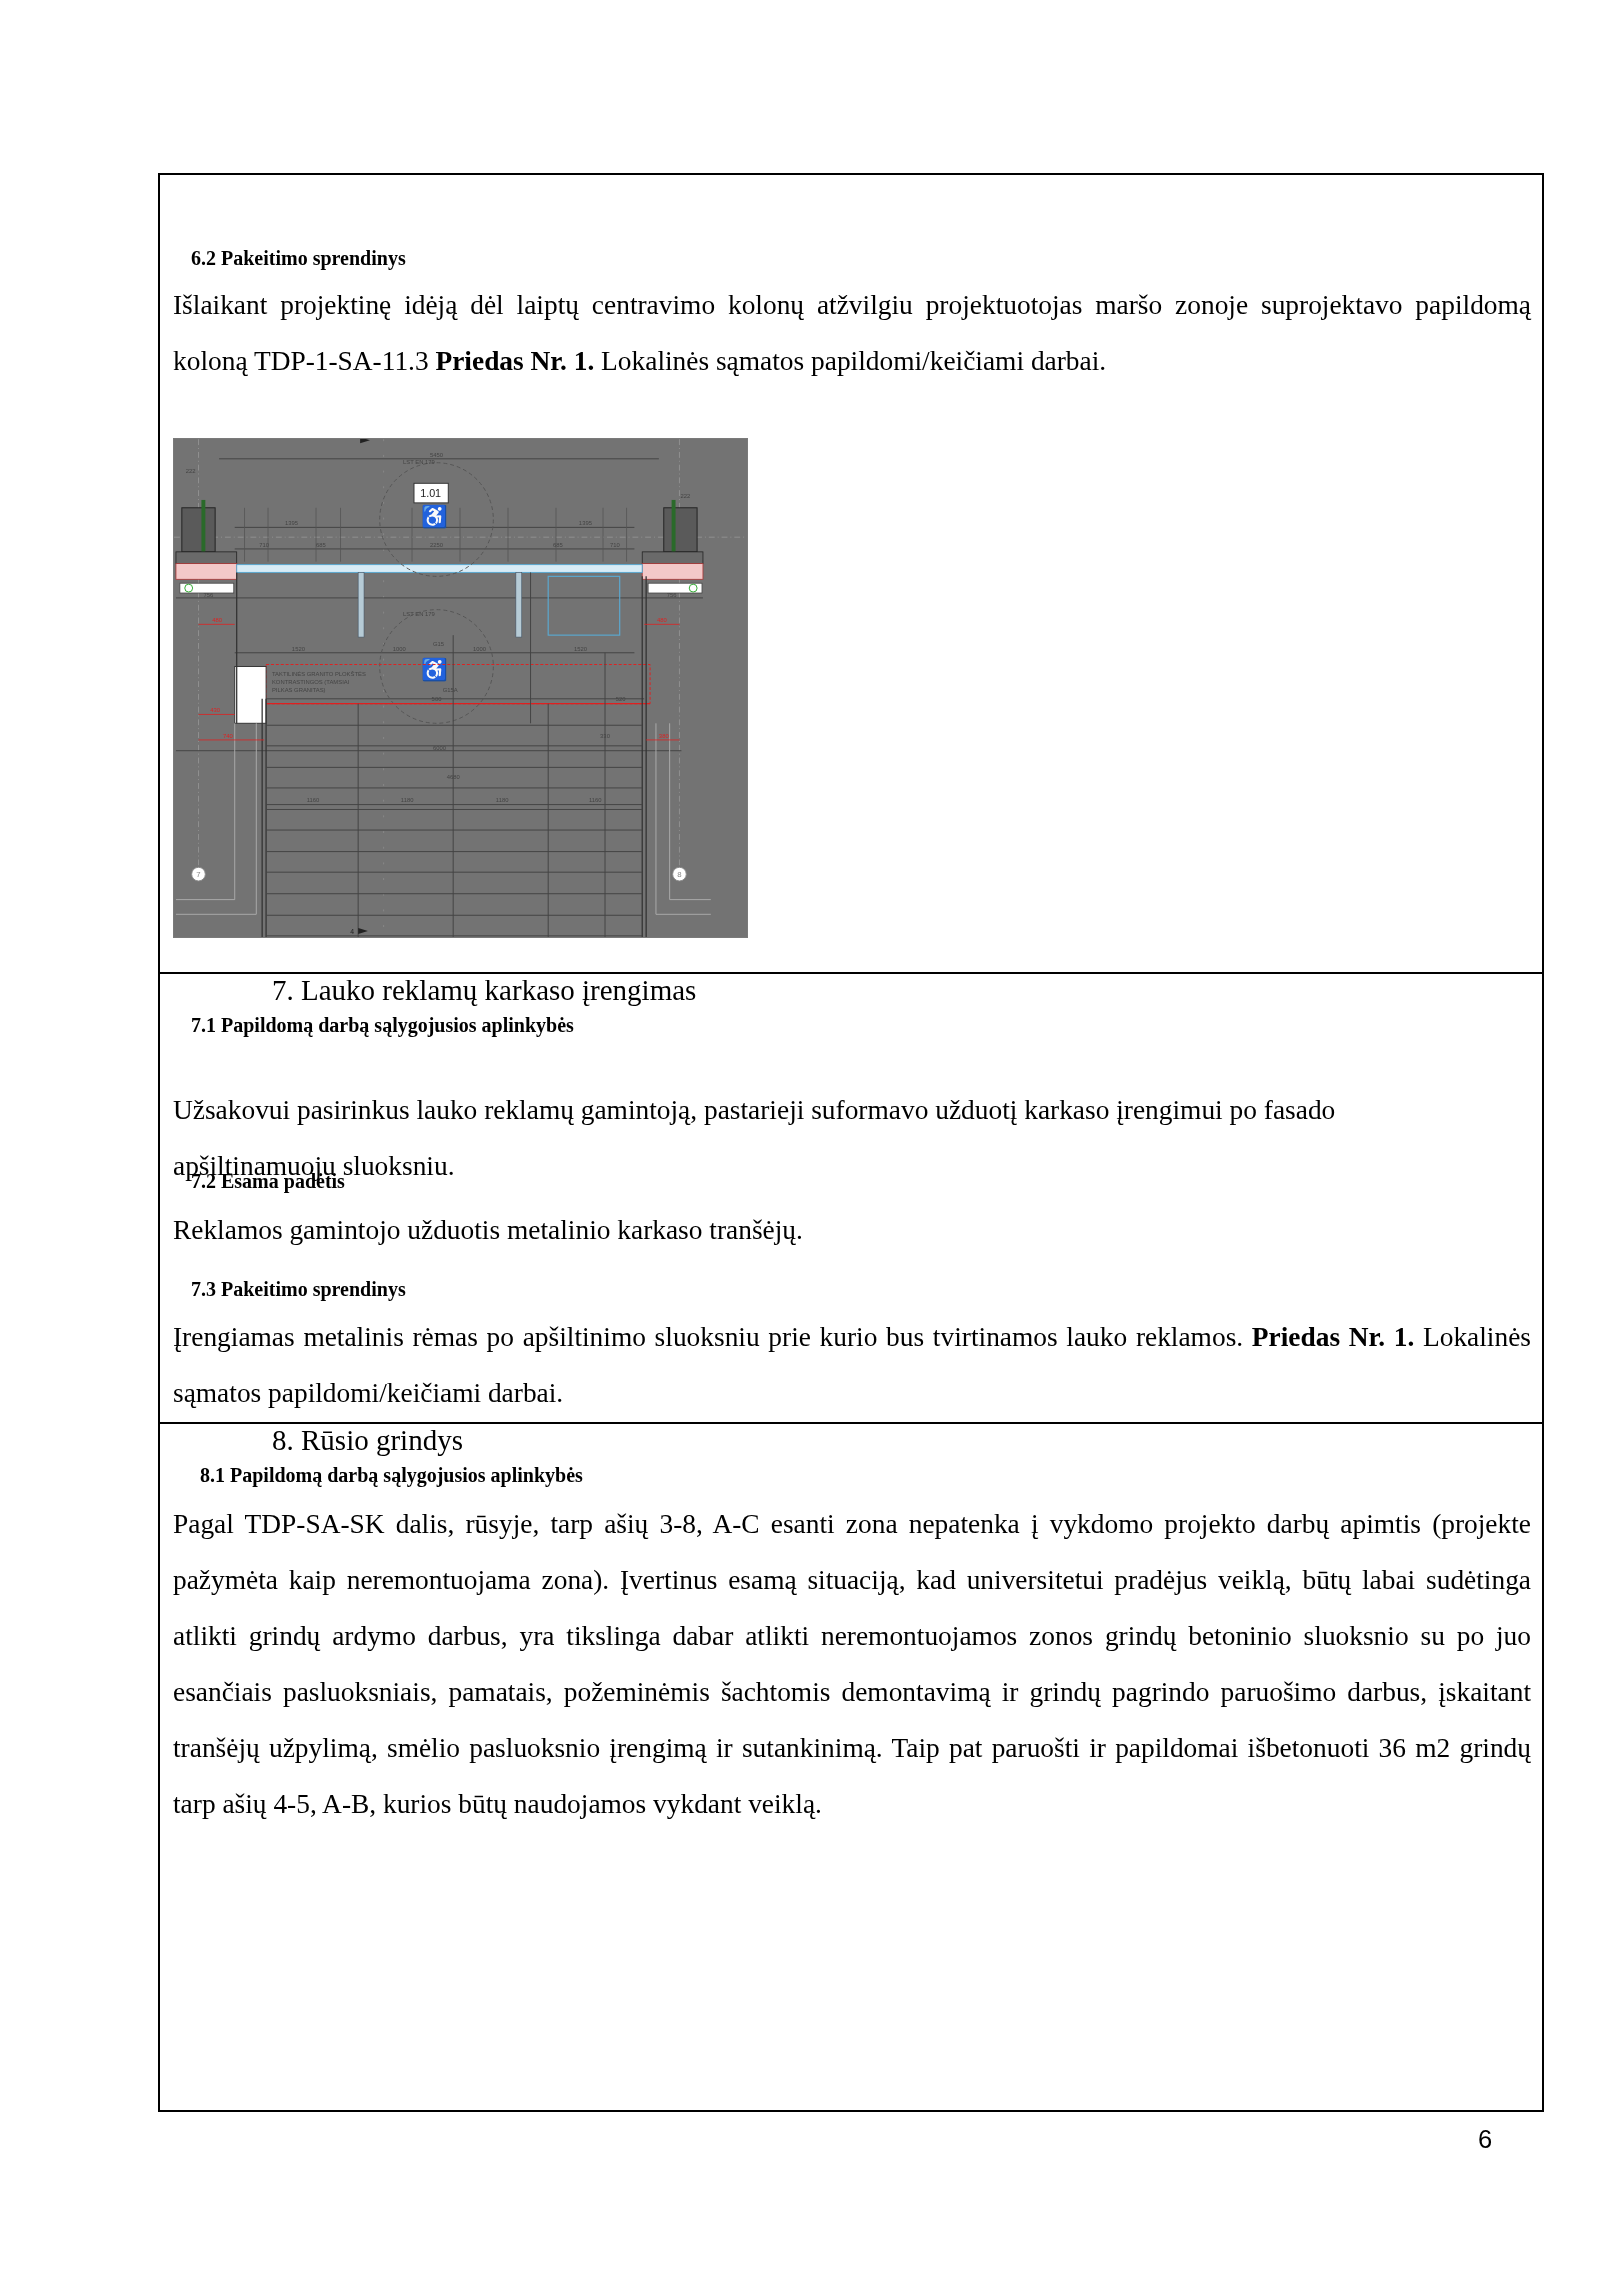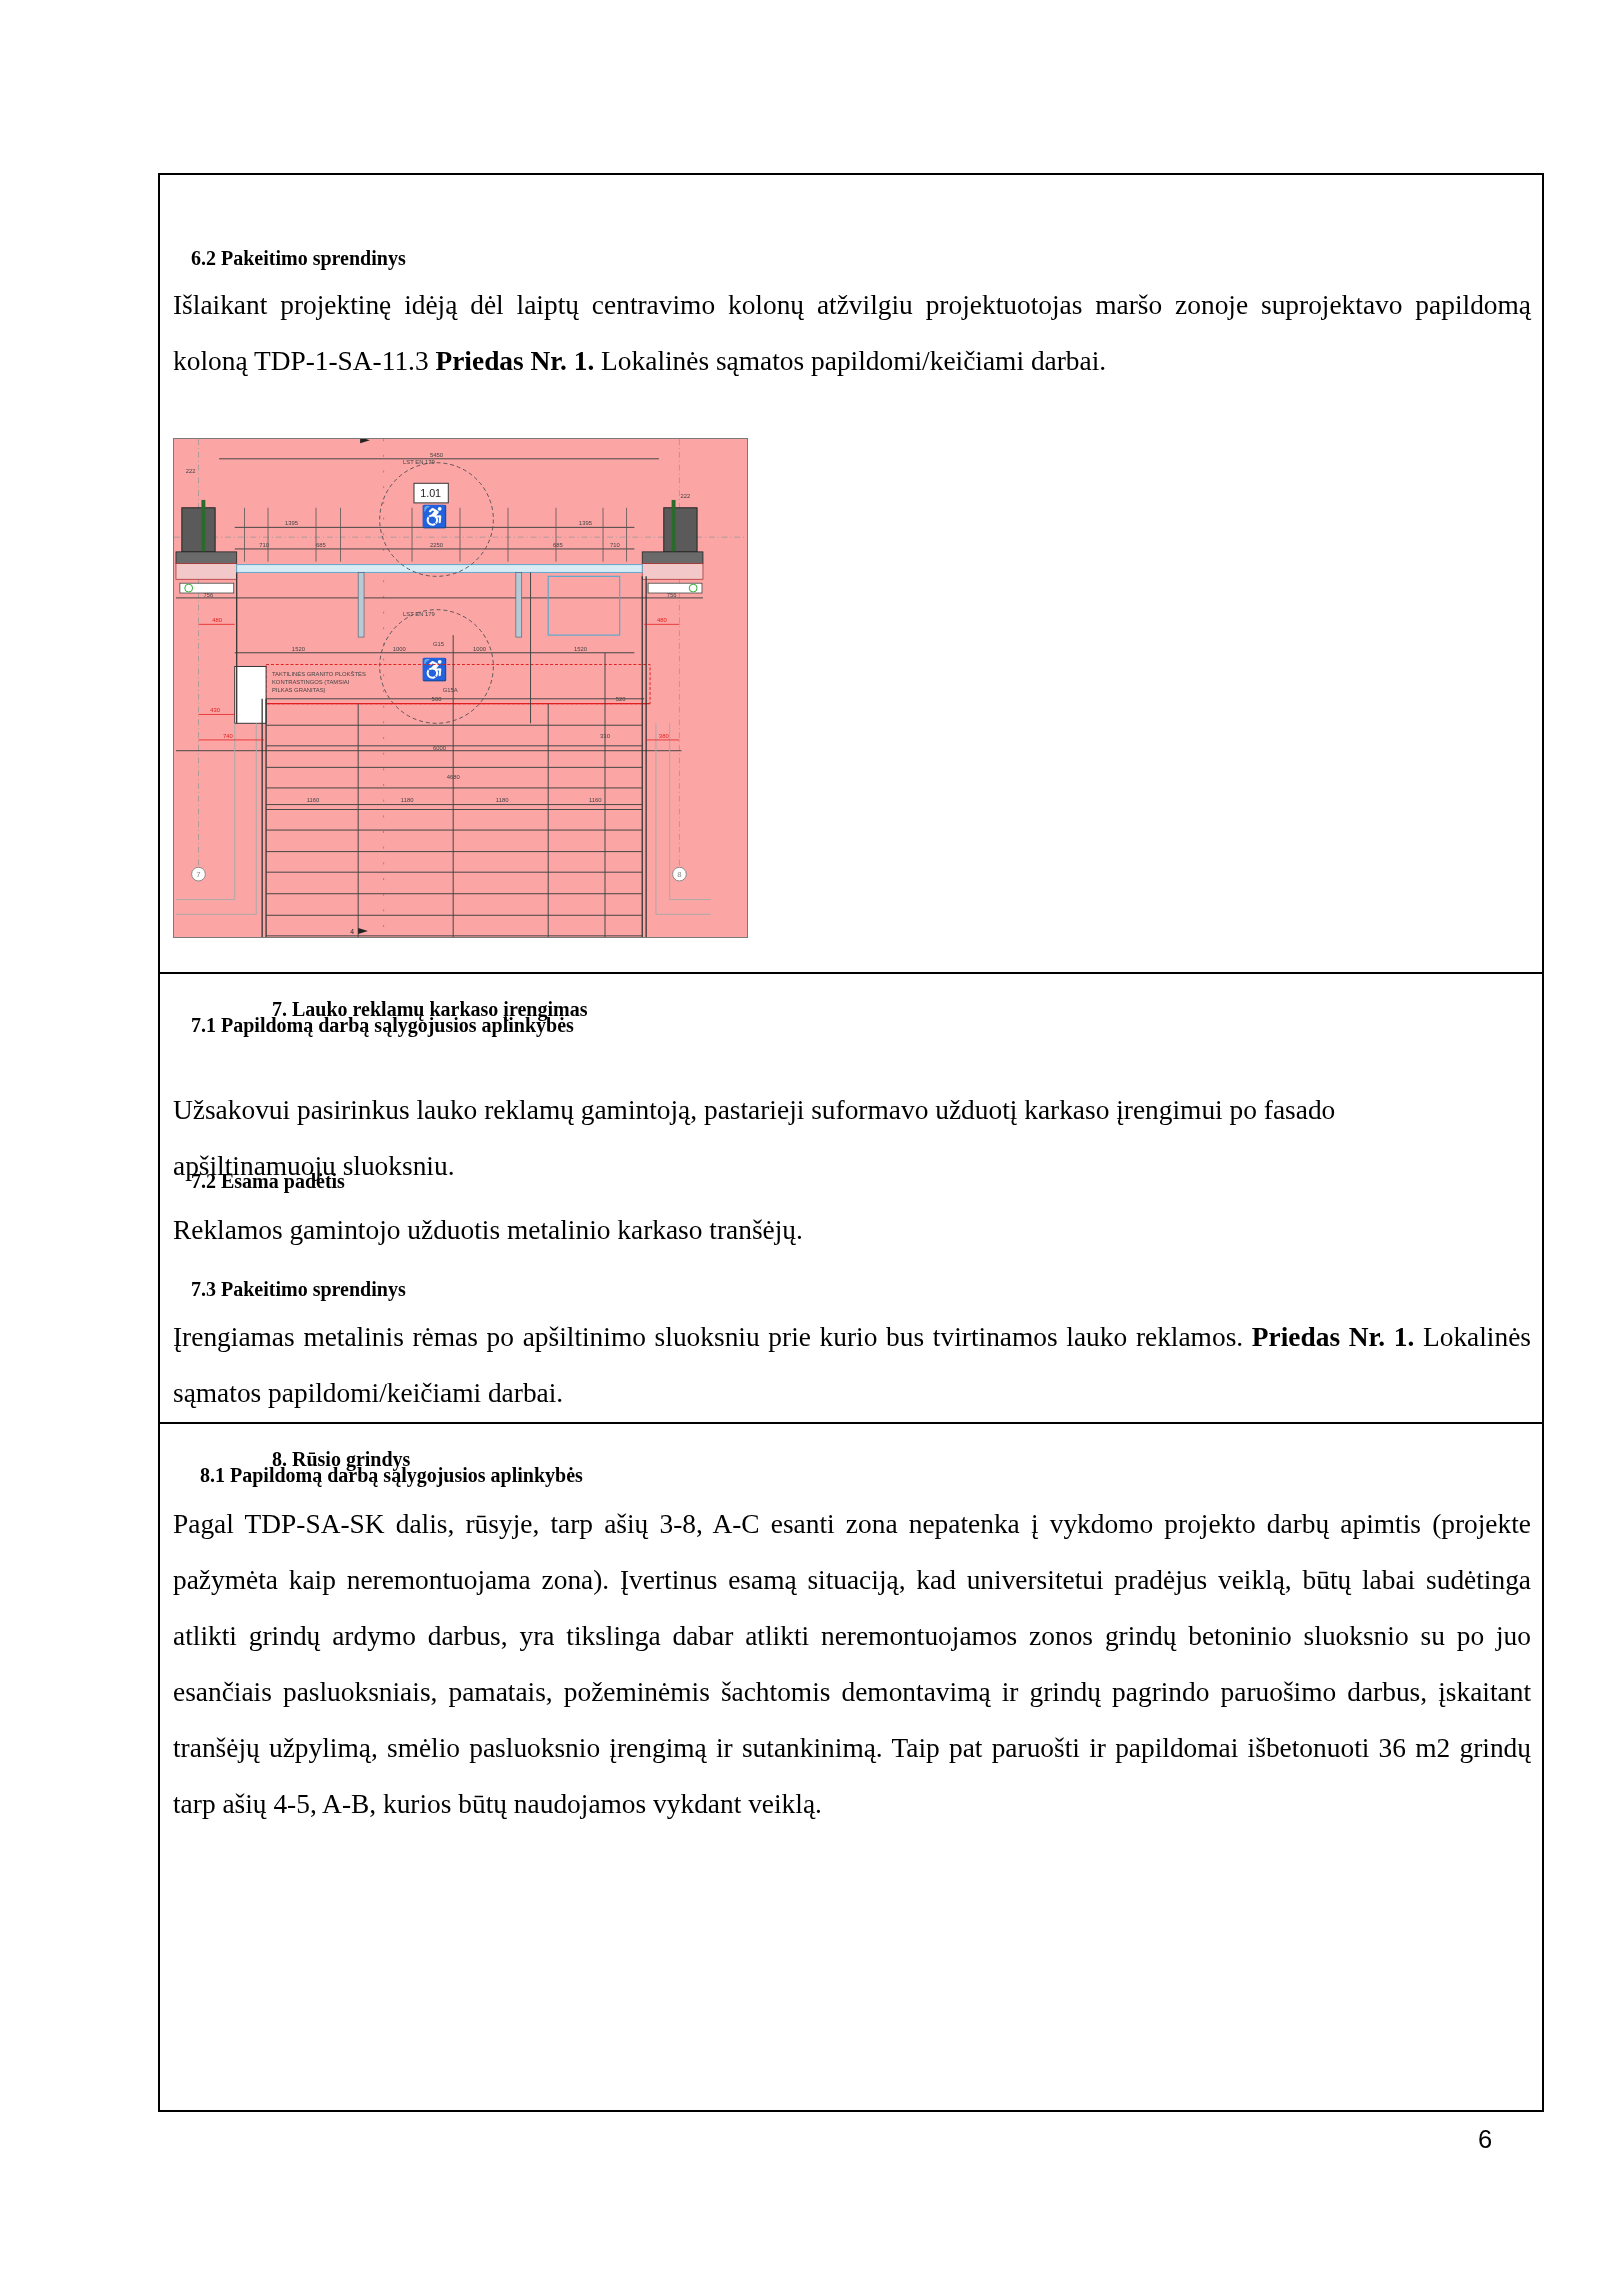--- a/index.html
+++ b/index.html
@@ -2,27 +2,27 @@
 <html><head>
 <meta charset="utf-8">
 <style>
   html, body { margin:0; padding:0; background:#ffffff; }
   body { width:1620px; height:2292px; position:relative; overflow:hidden;
          font-family:"Liberation Serif", serif; color:#000; }
   .frame { position:absolute; left:158px; top:173px; width:1386px; height:1939px;
            border:2px solid #000; box-sizing:border-box; }
   .divider { position:absolute; left:158px; width:1386px; height:0; border-top:2px solid #000; }
   .h2 { position:absolute; font-weight:bold; font-size:20px; line-height:31px; white-space:nowrap; }
-  .h1 { position:absolute; font-weight:bold; font-size:20px; line-height:31px; white-space:nowrap;margin-top:19px; }
+  .h1 { position:absolute; font-weight:normal; font-size:29px; line-height:31px; white-space:nowrap; }
   .p { position:absolute; left:173px; width:1358px; font-size:27.4px; line-height:56px;
        text-align:justify; }
   .p b { font-weight:bold; }
   .p.nojust { text-align:left; }
   .drawing { position:absolute; left:173px; top:438px; width:575px; height:500px;
-             border:1.5px solid #7a7a7a; box-sizing:border-box; background:#fca5a5; overflow:hidden; }
+             border:1.5px solid #7a7a7a; box-sizing:border-box; background:#737373; overflow:hidden; }
   .pagenum { position:absolute; left:1478px; top:2125px; font-family:"Liberation Sans", sans-serif;
              font-size:25.5px; line-height:29px; }
   svg text { font-family:"Liberation Sans", sans-serif; }
 </style>
 </head>
 <body>
 
 <div class="frame"></div>
 <div class="divider" style="top:972px;"></div>
 <div class="divider" style="top:1422px;"></div>

